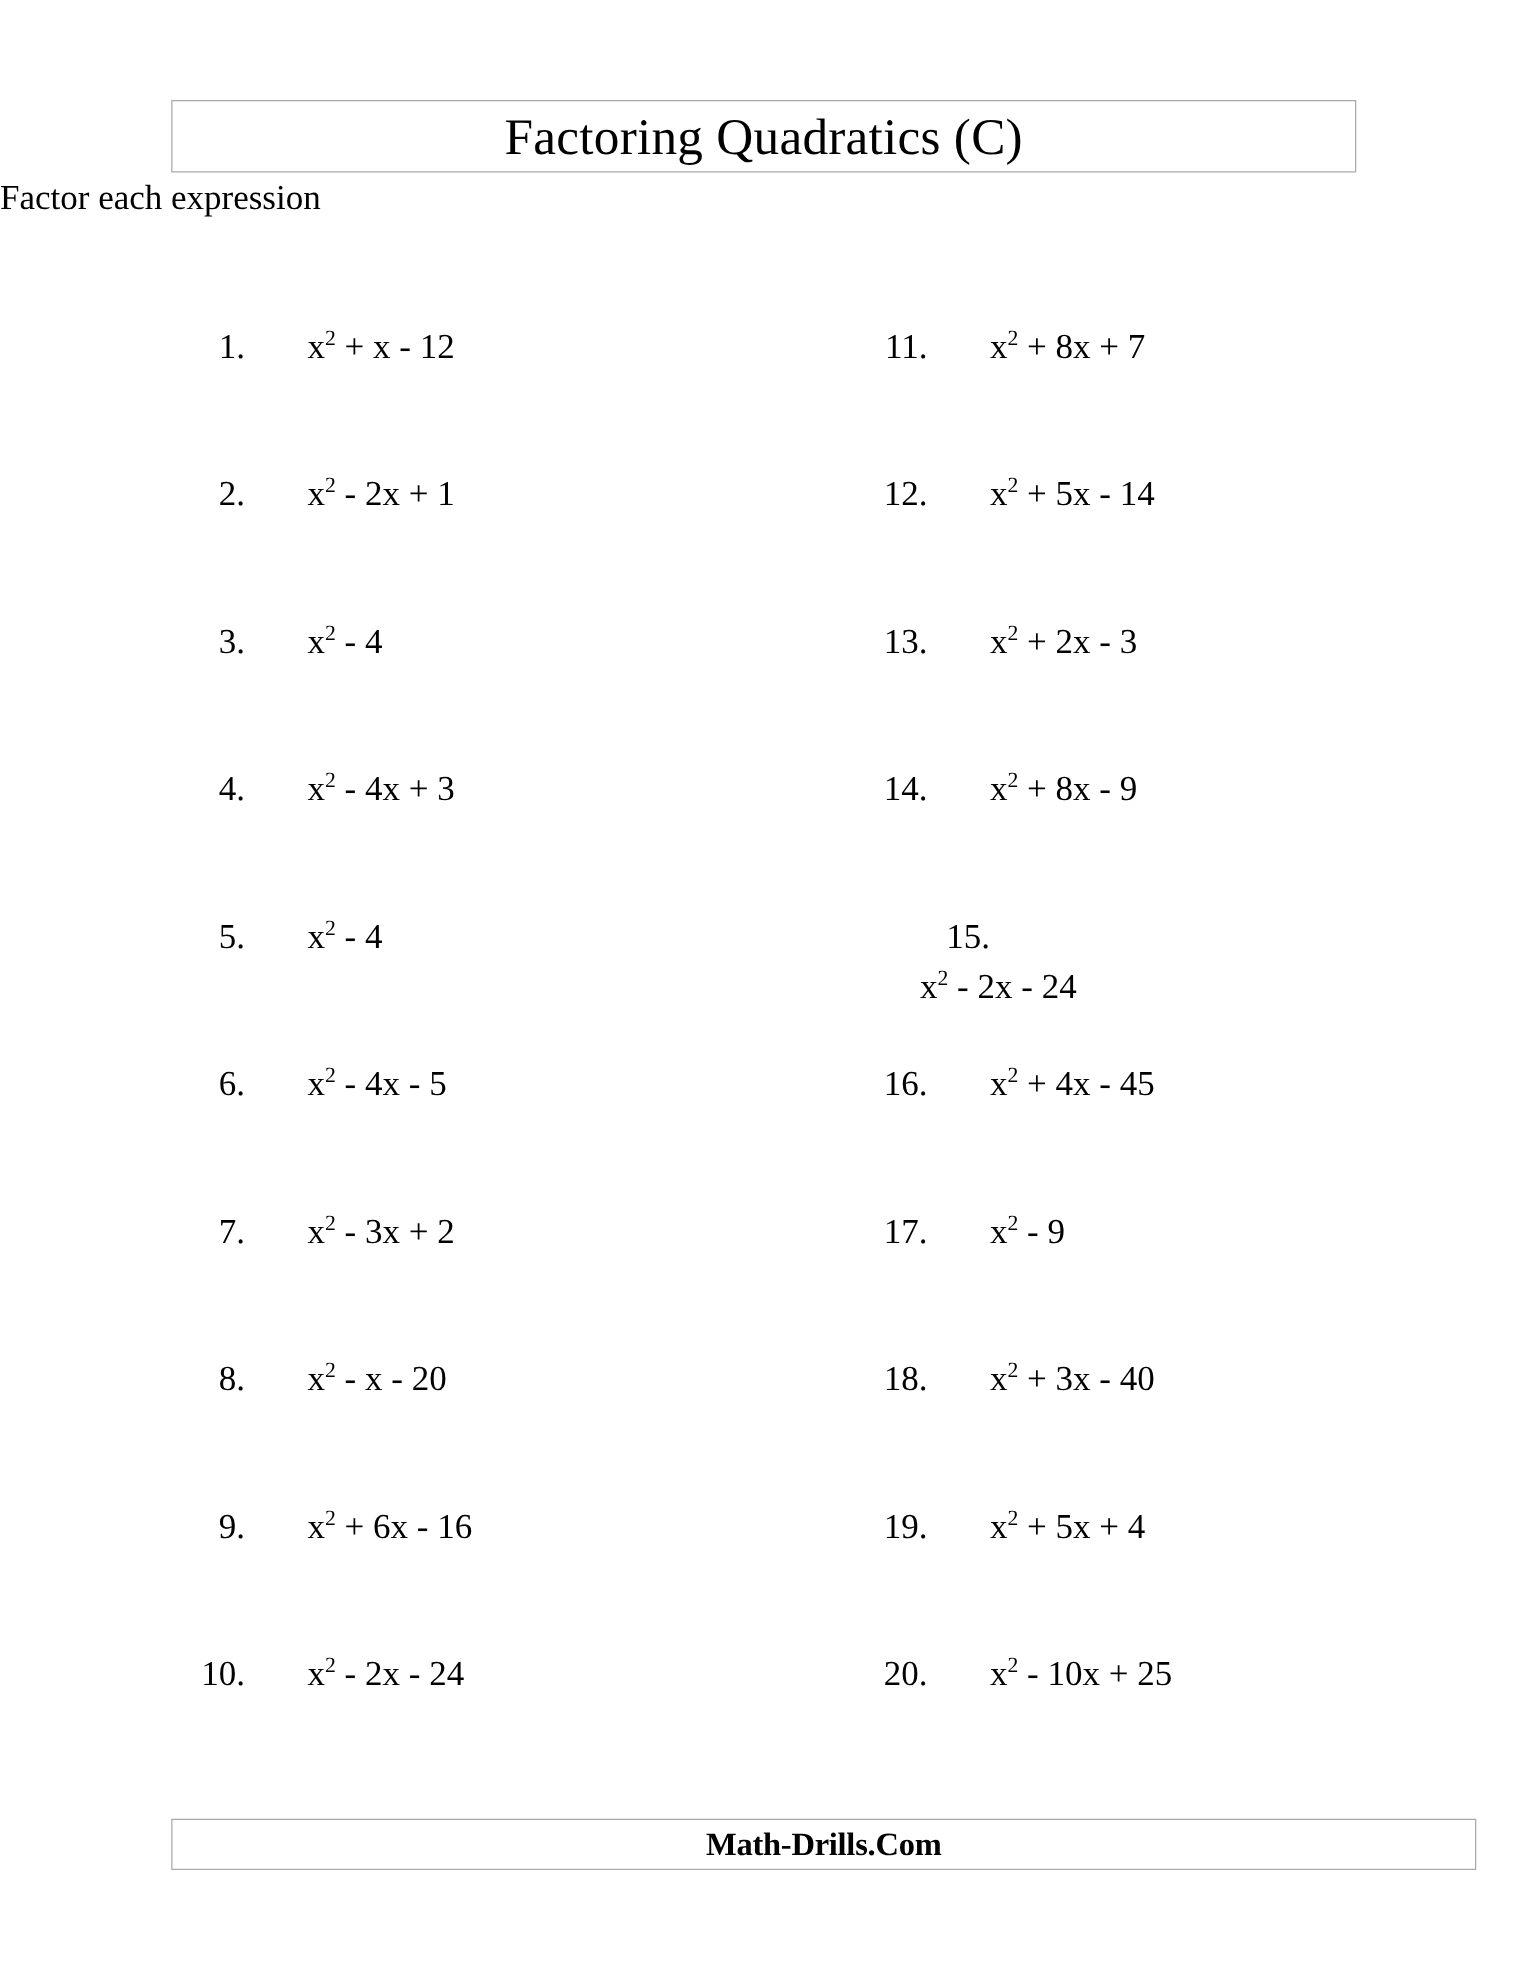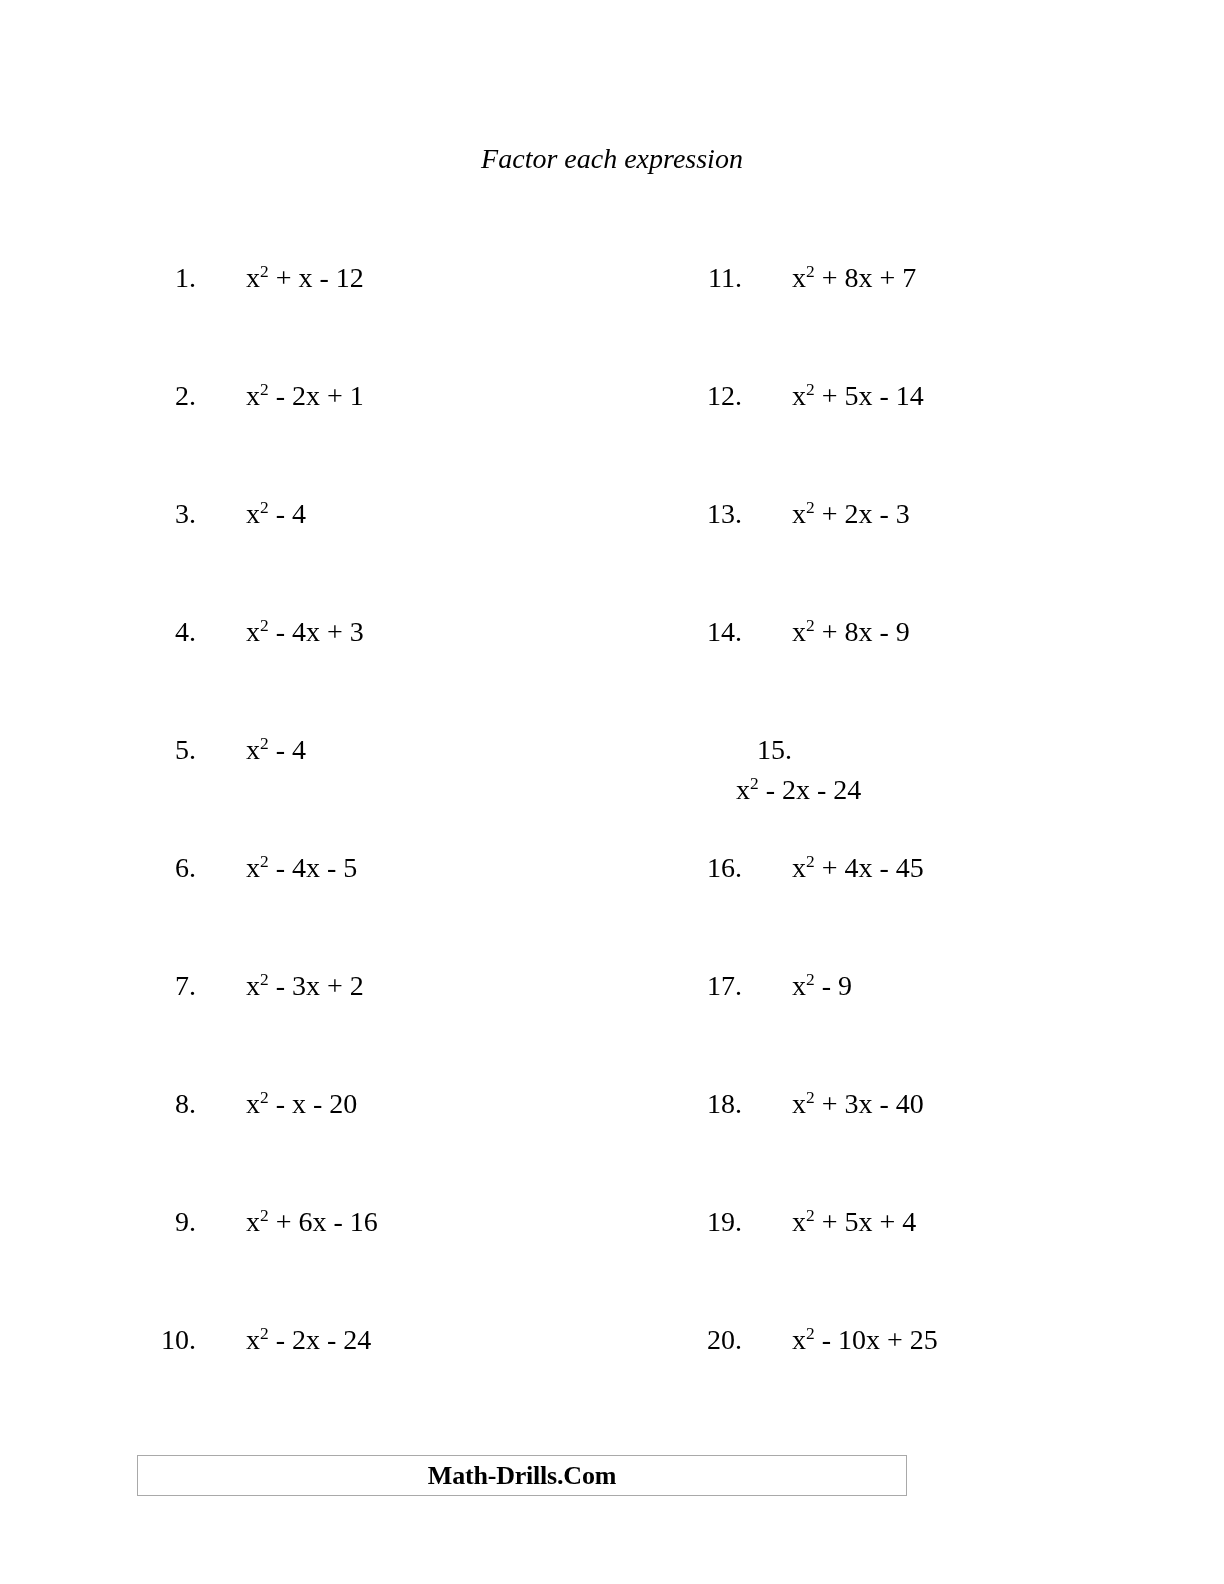--- a/index.html
+++ b/index.html
@@ -49,25 +49,23 @@
     letter-spacing: 0.2px;
     line-height: 1;
     white-space: nowrap;
   }
 
   .subtitle {
     position: absolute;
     left: 0;
     top: 145px;
     width: 1224px;
-    text-align: center;
     font-size: 28px;
     font-weight: 400;
     line-height: 1;
-    font-style: italic;
   }
 
   
   .problems {
     position: absolute;
     left: 0;
     top: 0;
     width: 1224px;
     height: 1584px;
   }
@@ -99,21 +97,21 @@
 
   
   .col-left  { left: 140px; }
   .col-right { left: 686px; }
 
   
   .footer-box {
     position: absolute;
     left: 137px;
     top: 1455px;
-    width: 770px;
+    width: 1044px;
     height: 41px;
     border: 1px solid #a9a9a9;
     box-sizing: border-box;
     background: #ffffff;
     display: flex;
     align-items: center;
     justify-content: center;
   }
   .footer-text {
     font-size: 26px;
@@ -122,20 +120,23 @@
     letter-spacing: -0.2px;
     line-height: 1;
     white-space: nowrap;
   }
 </style>
 </head>
 <body>
 
 <div class="page">
 
+  <div class="header-box">
+    <div class="title">Factoring Quadratics (C)</div>
+  </div>
 
   <div class="subtitle">Factor each expression</div>
 
   <div class="problems" id="problems-container">
       <div class="prob col-left" style="top: 258px;">
         <span class="num">1.</span>
         <span class="expr">x<sup>2</sup> + x - 12</span>
       </div>
       <div class="prob col-left" style="top: 376px;">
         <span class="num">2.</span>

